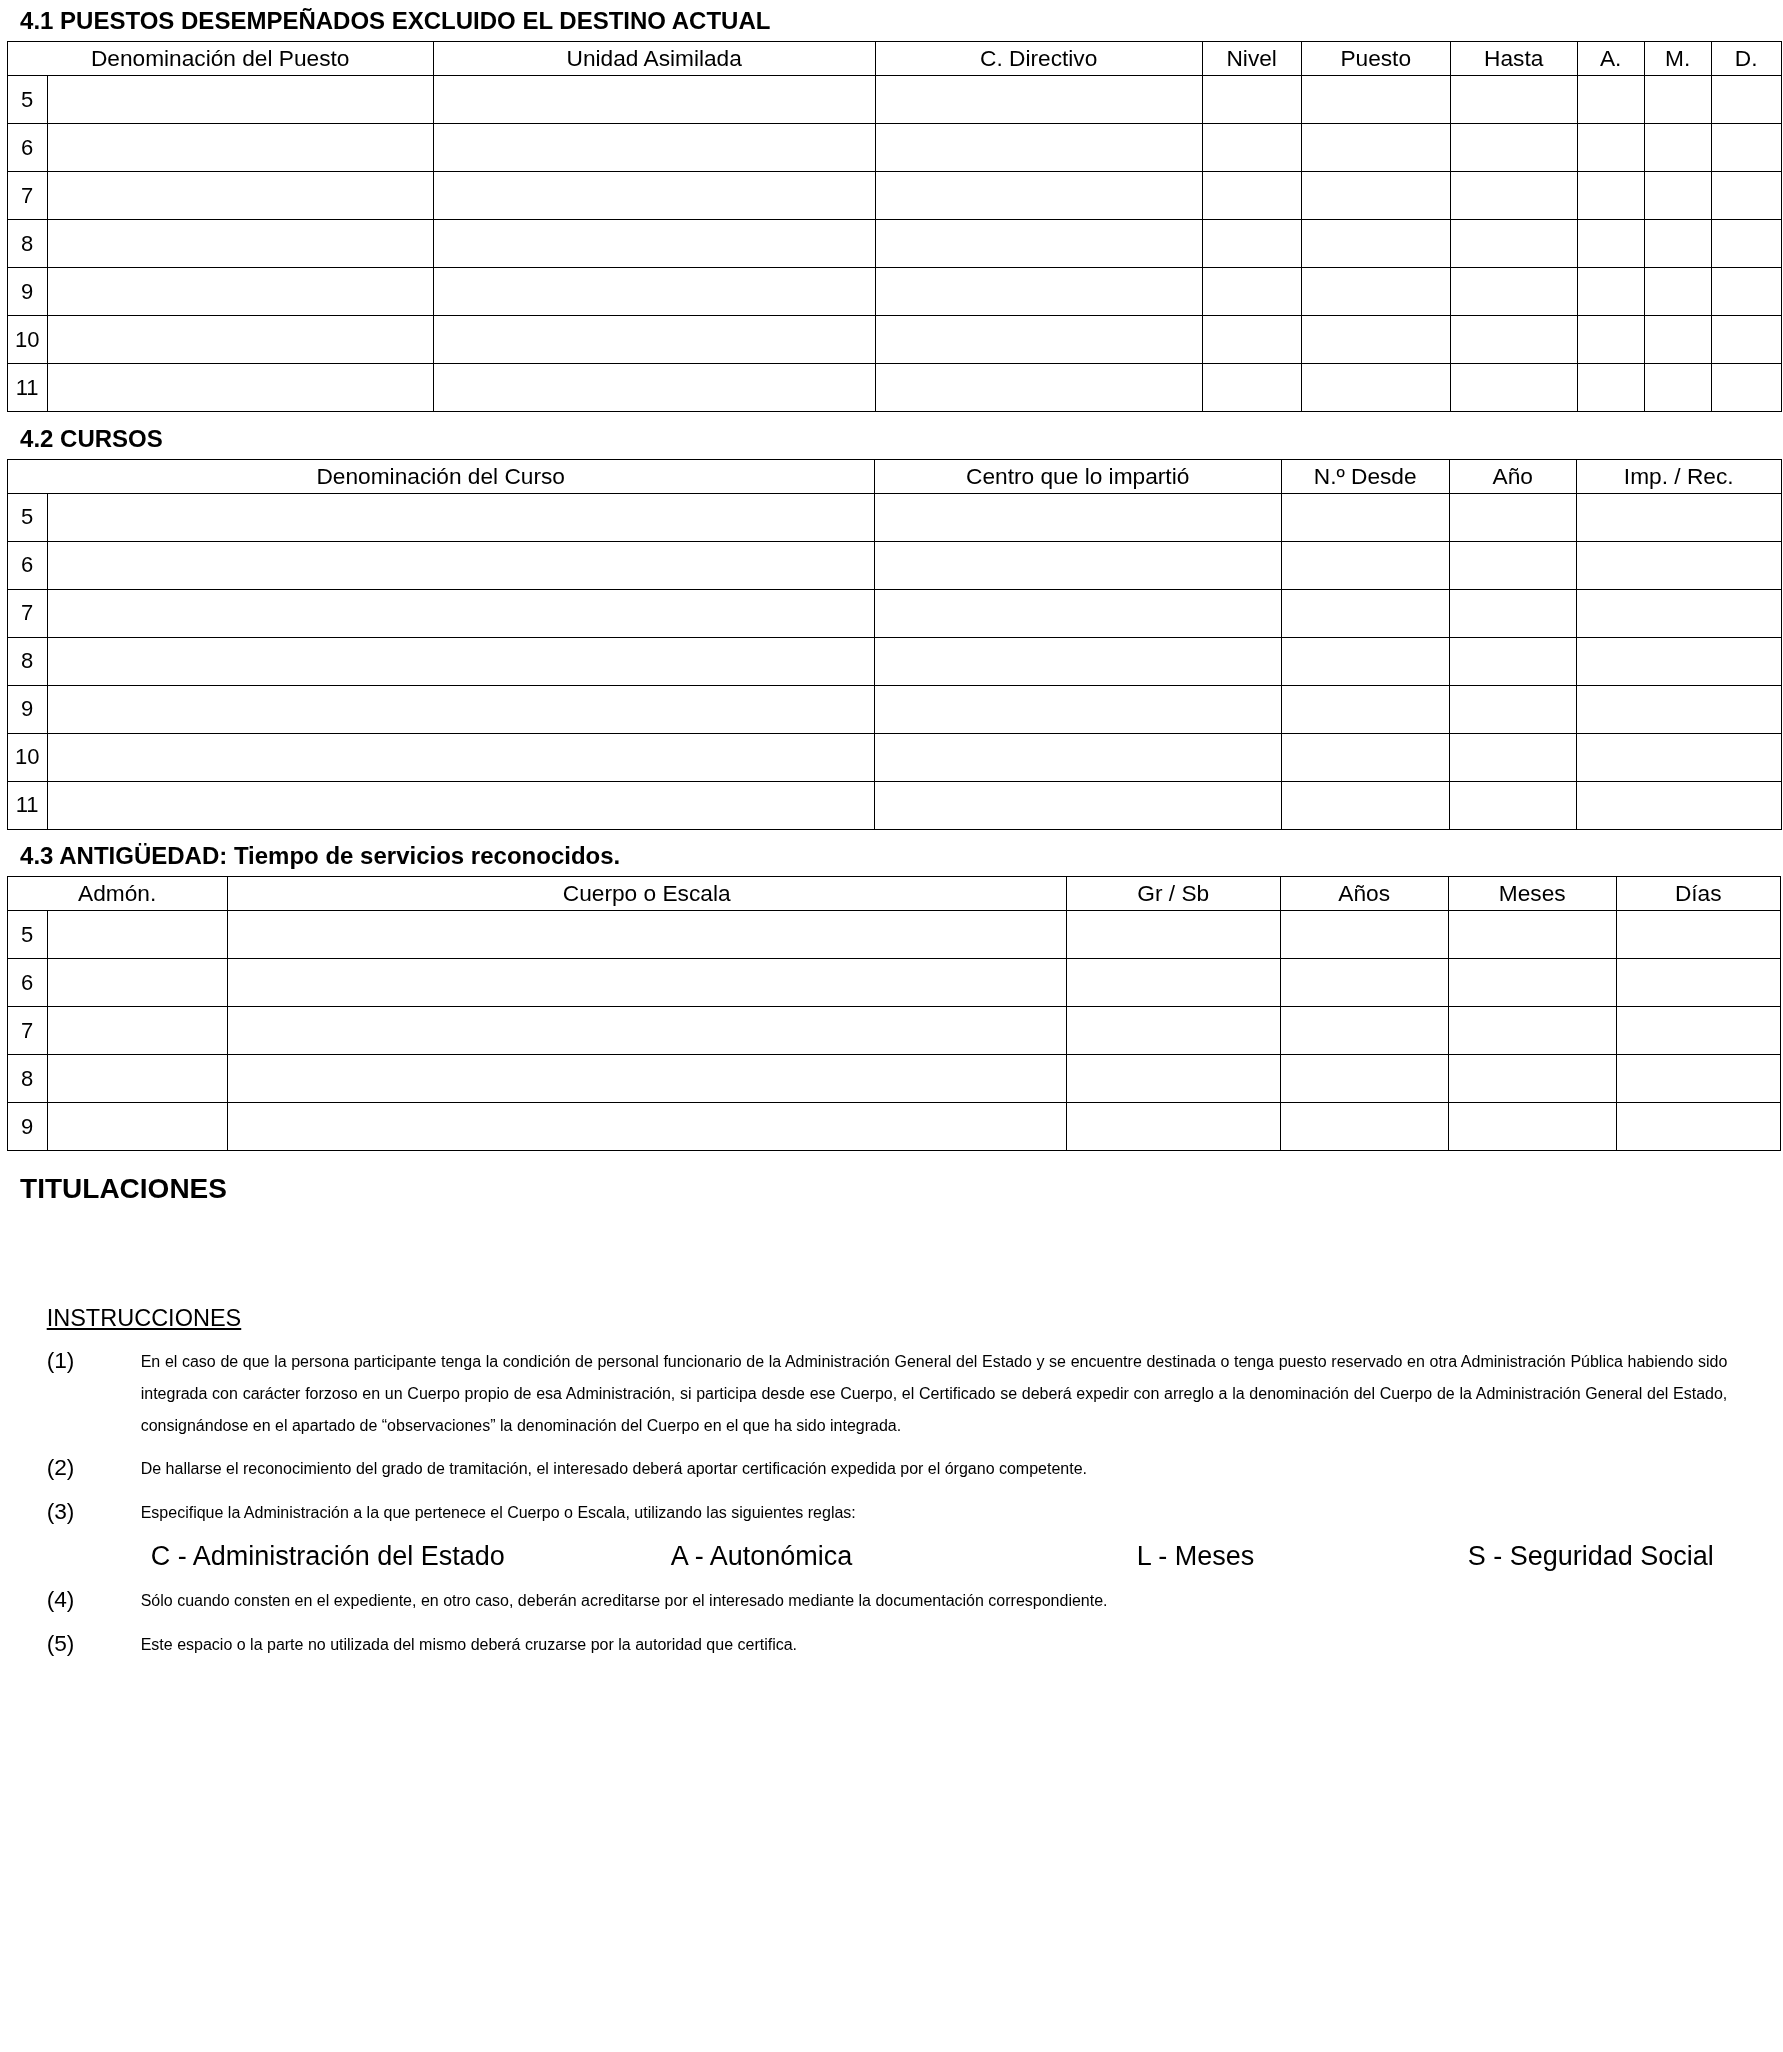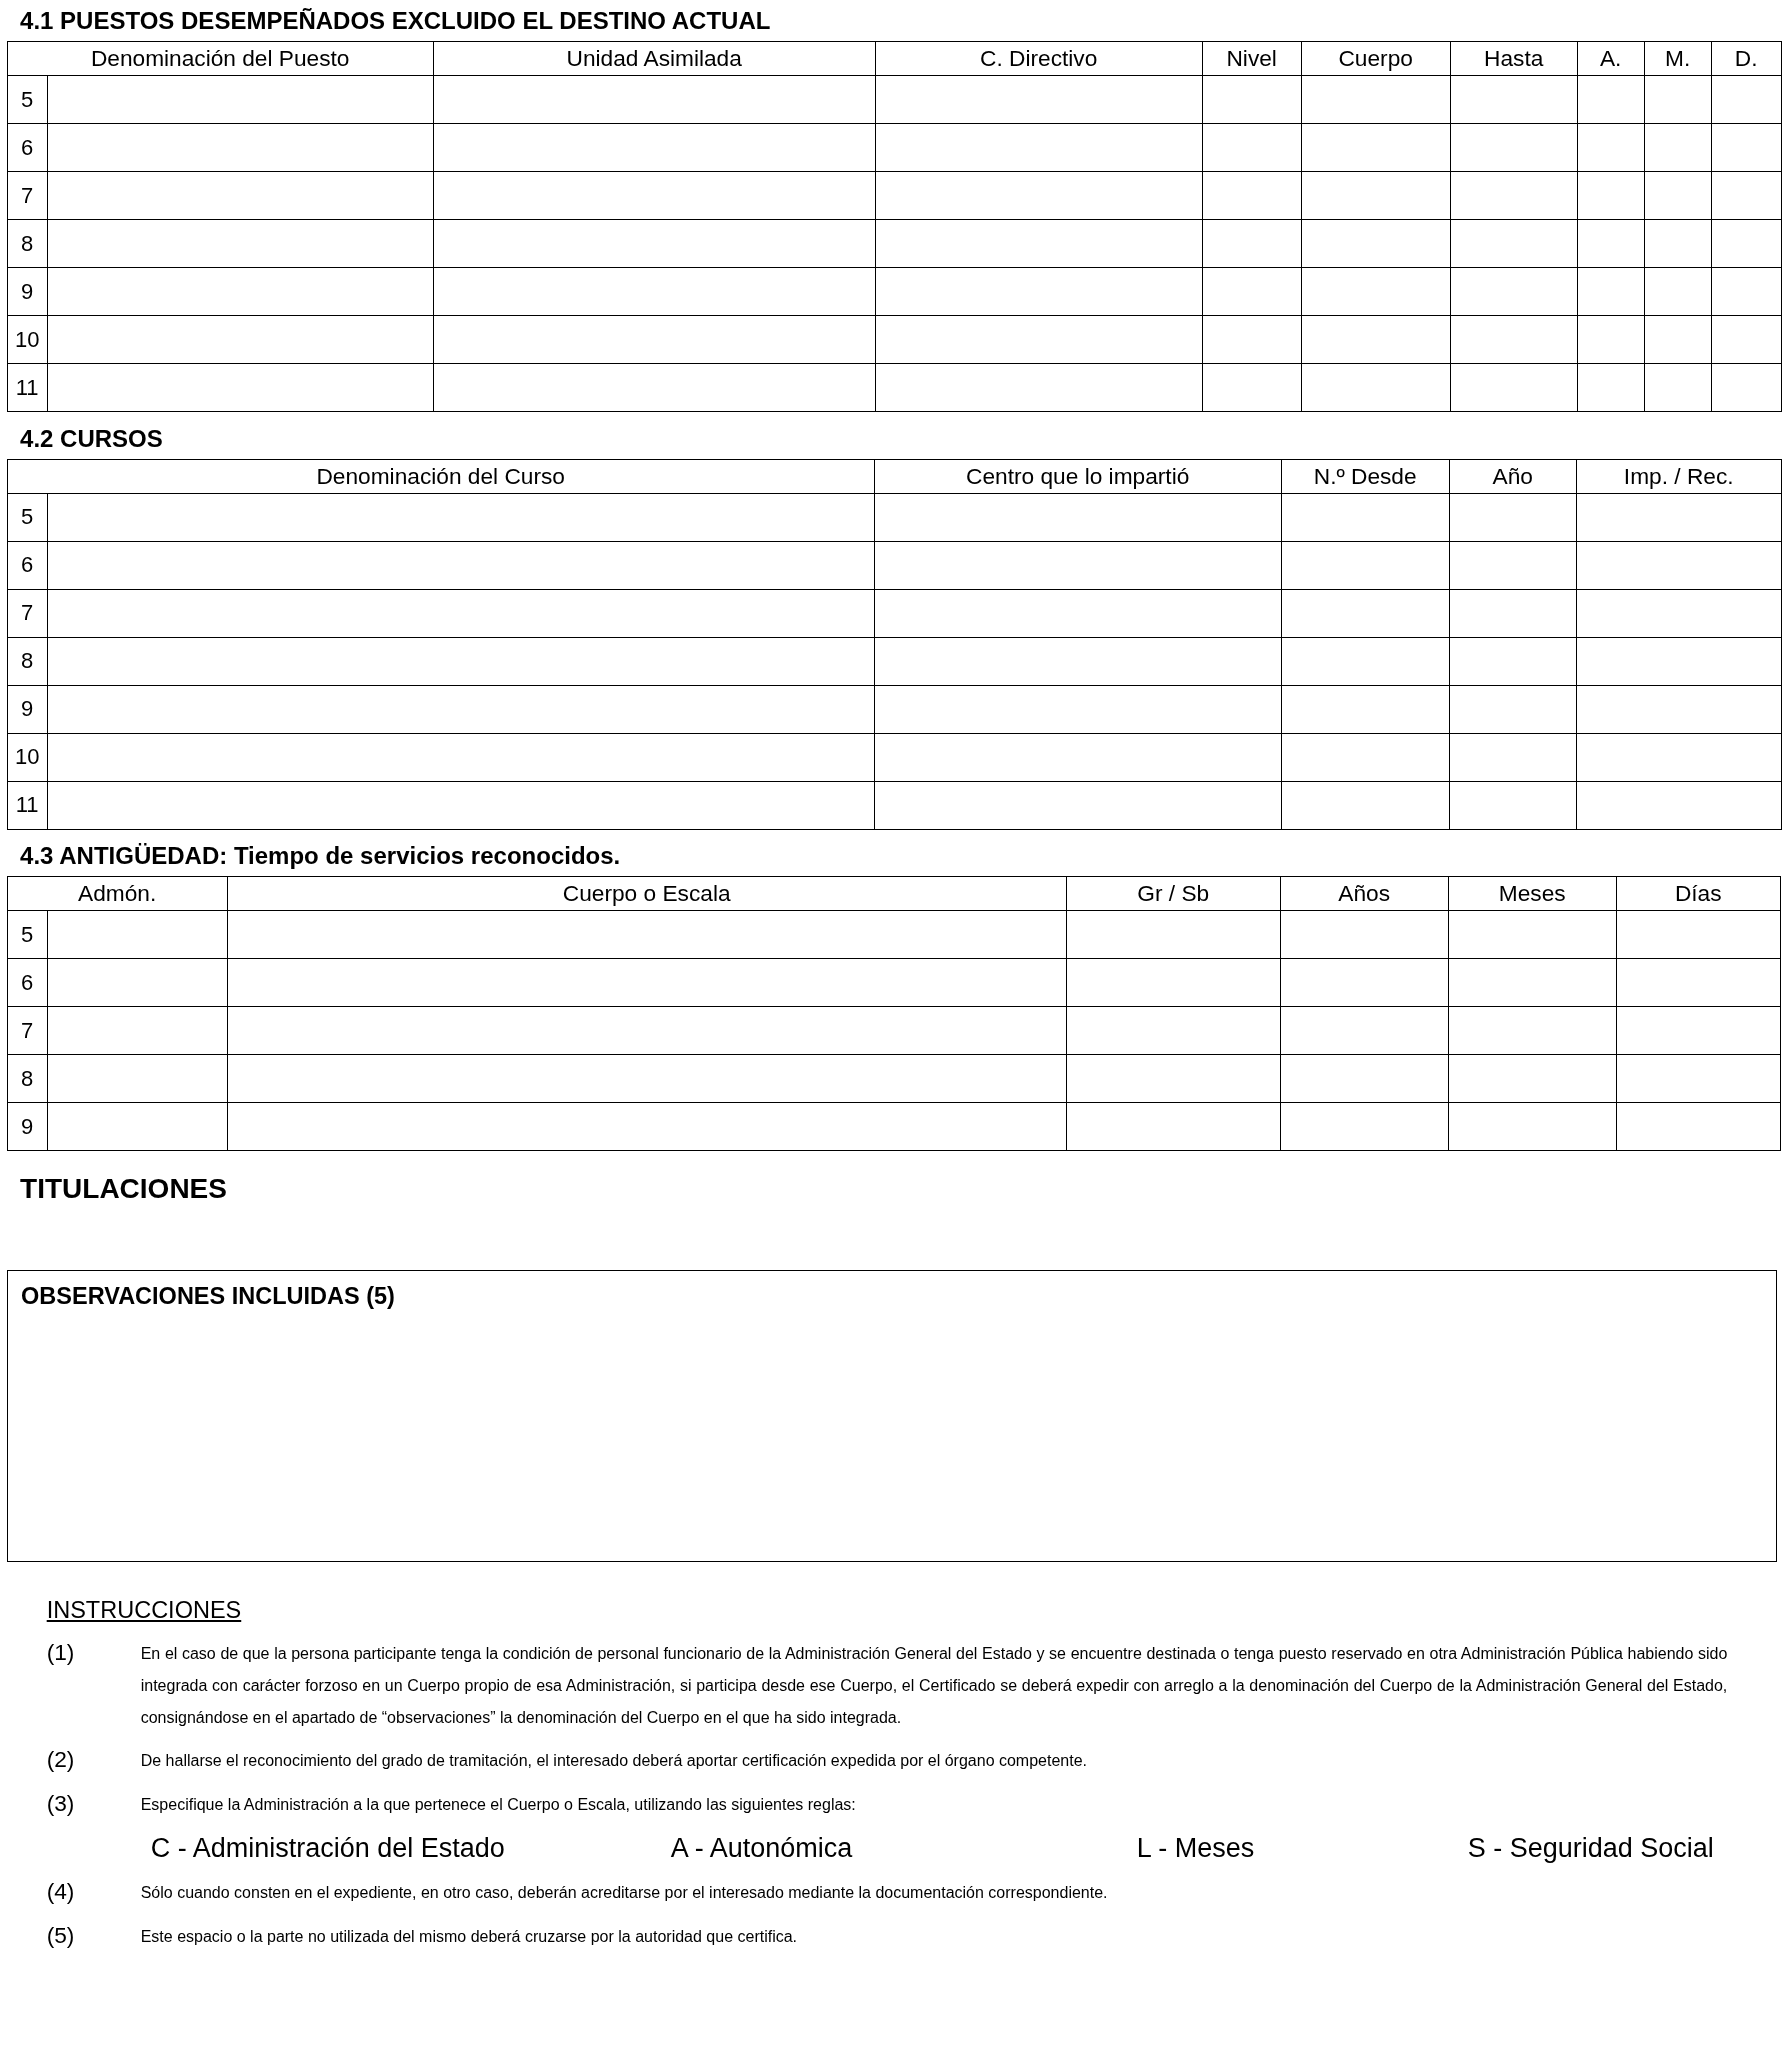--- a/index.html
+++ b/index.html
@@ -103,21 +103,21 @@
       <col style="width:67px">
         <col style="width:67px">
         <col style="width:70px">
     </colgroup>
     <tbody>
         <tr>
       <th colspan="2">Denominación del Puesto</th>
       <th>Unidad Asimilada</th>
       <th>C. Directivo</th>
       <th>Nivel</th>
-      <th>Cuerpo</th>
+      <th>Puesto</th>
       <th>Hasta</th>
       <th>A.</th>
       <th>M.</th>
       <th>D.</th>
     </tr>
     <tr>
       <td class="num">5</td>
       <td></td>
           <td></td>
           <td></td>
@@ -346,23 +346,20 @@
           <td></td>
           <td></td>
           <td></td>
     </tr>
   </tbody>
     </table>
 
   <div class="titulaciones-title">TITULACIONES</div>
   <div class="titulaciones-space"></div>
 
-  <div class="obs-box">
-    <div class="obs-title">OBSERVACIONES INCLUIDAS (5)</div>
-  </div>
 
   <div class="instructions">
     <div class="instructions-title">INSTRUCCIONES</div>
 
     <div class="instr-item">
       <div class="instr-num">(1)</div>
       <div class="instr-text justify">En el caso de que la persona participante tenga la condición de personal funcionario de la Administración General del Estado y se encuentre destinada o tenga puesto reservado en otra Administración Pública habiendo sido integrada con carácter forzoso en un Cuerpo propio de esa Administración, si participa desde ese Cuerpo, el Certificado se deberá expedir con arreglo a la denominación del Cuerpo de la Administración General del Estado, consignándose en el apartado de “observaciones” la denominación del Cuerpo en el que ha sido integrada.</div>
     </div>
 
     <div class="instr-item">

